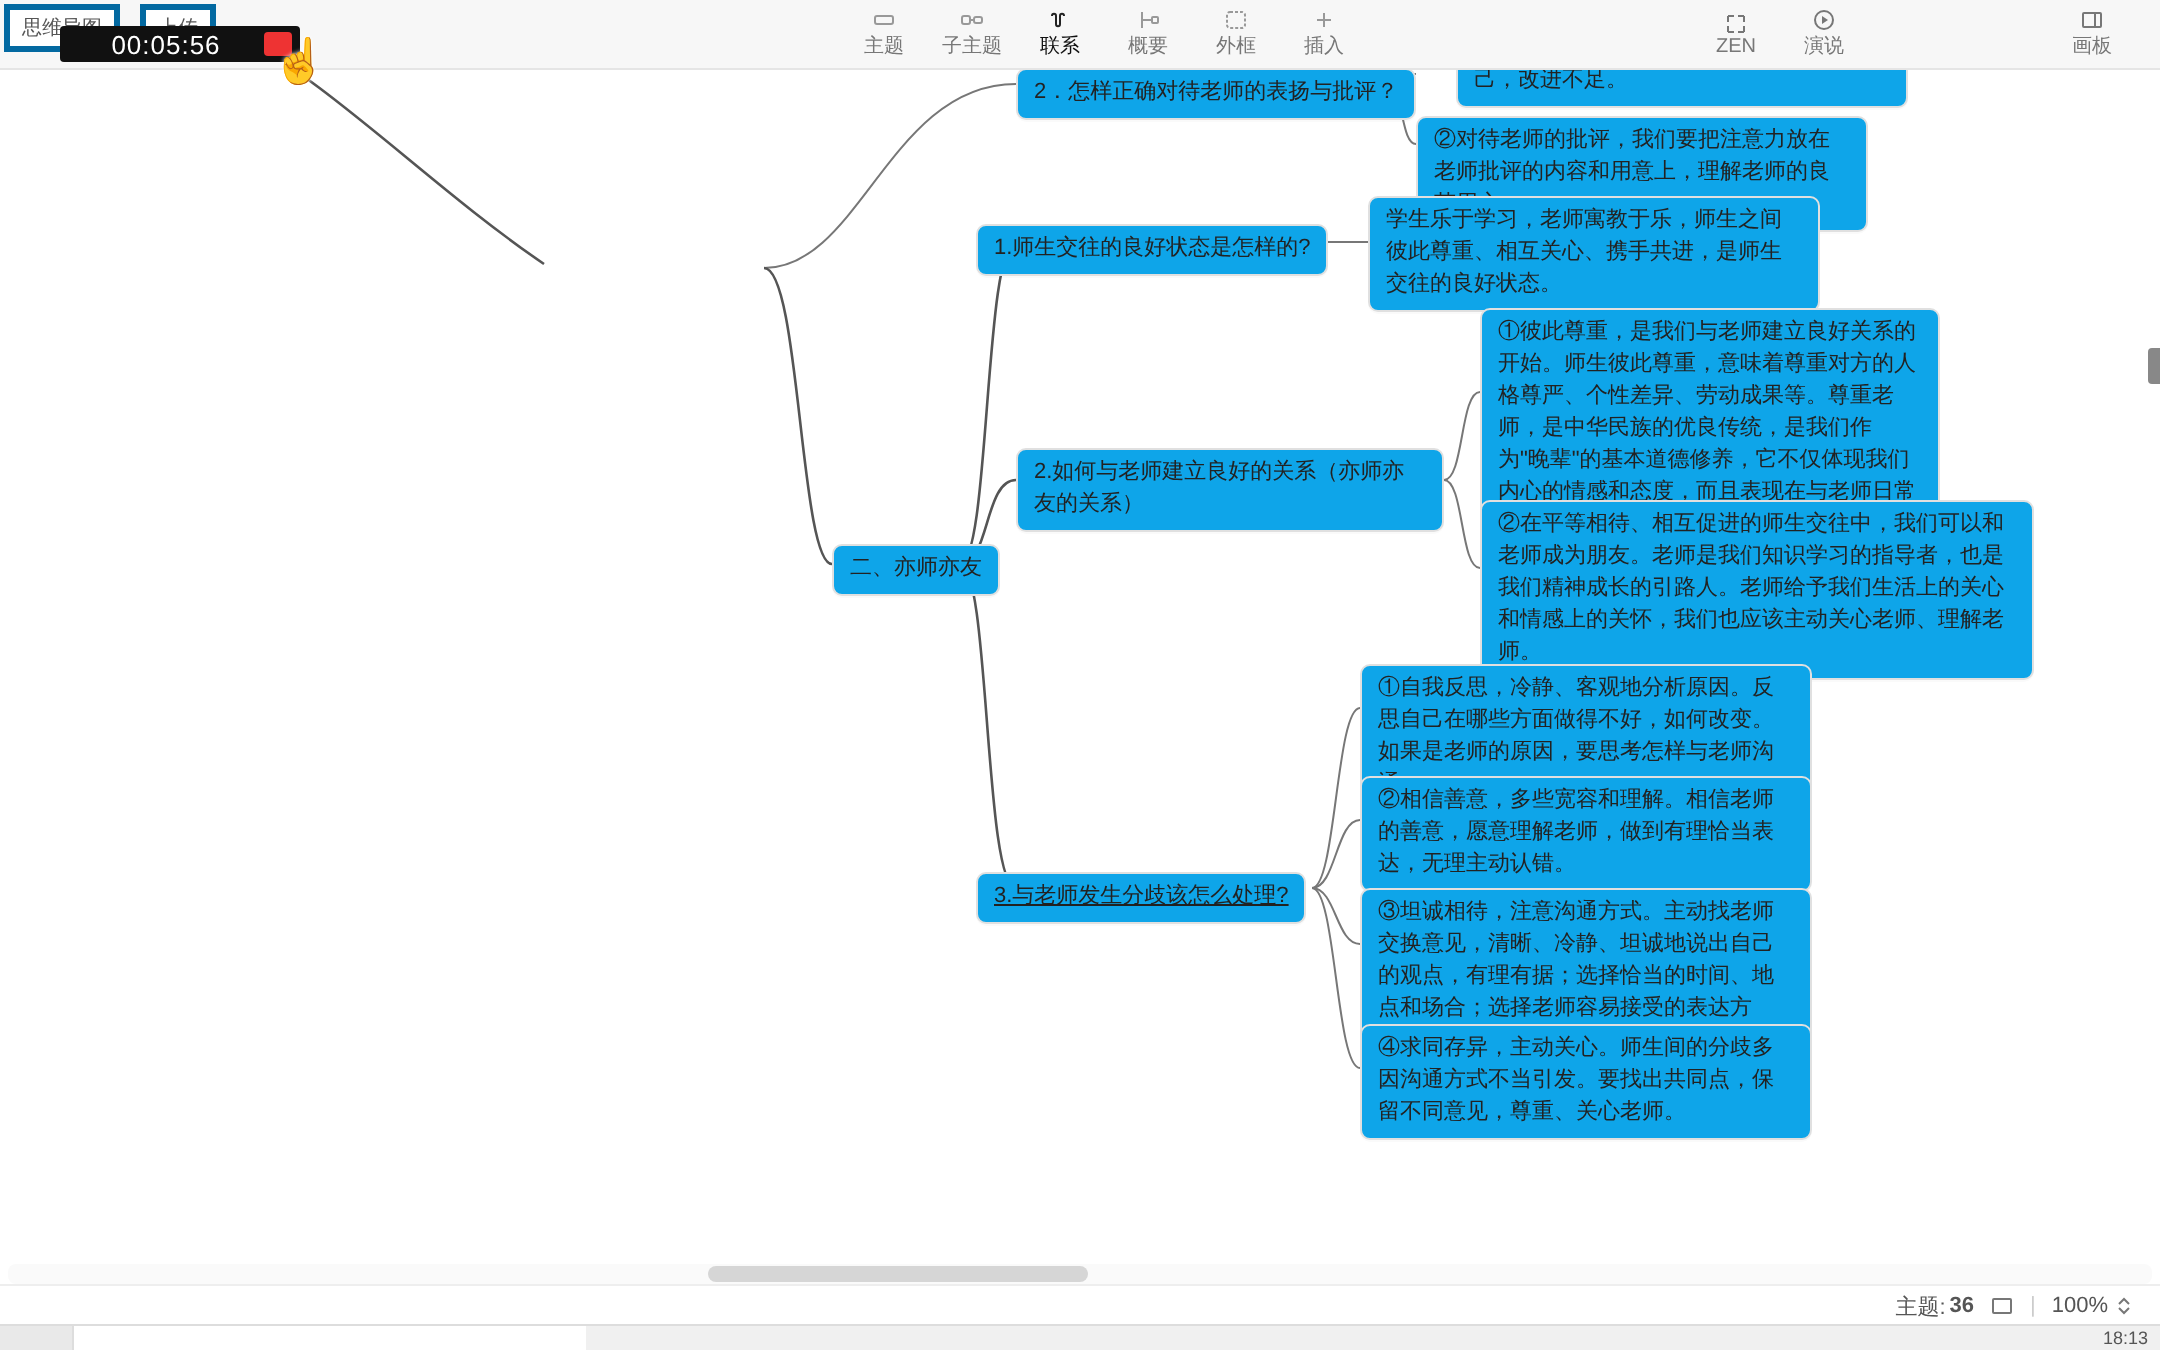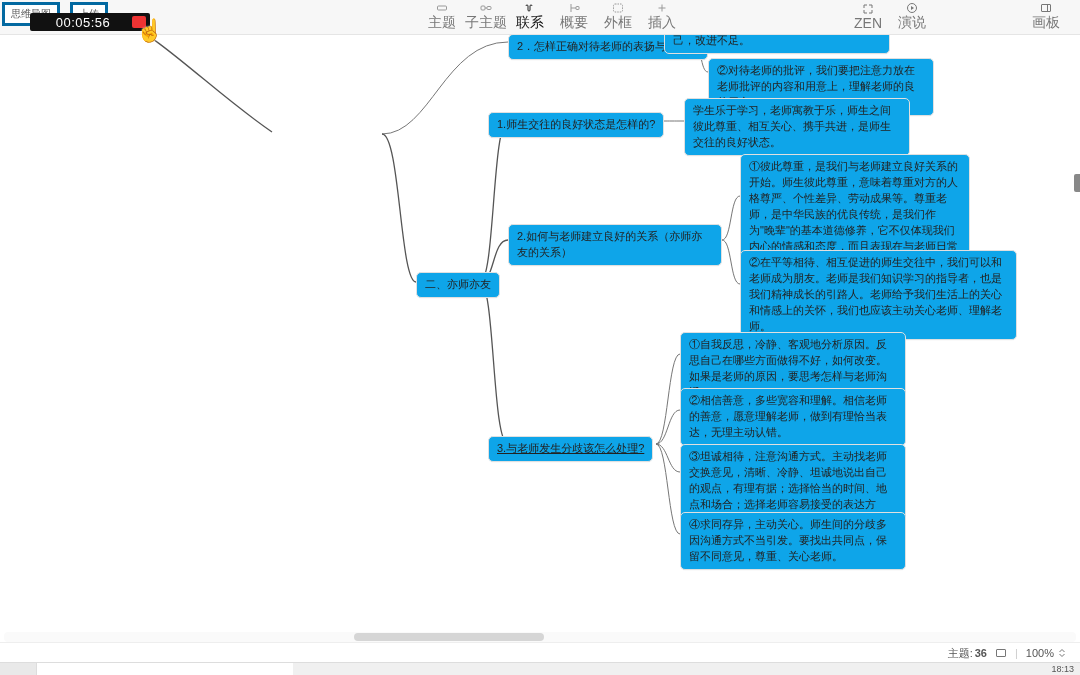--- a/index.html
+++ b/index.html
@@ -26,21 +26,21 @@
     z-index: 5;
   }
   .toolbar .tb-item {
     display: flex;
     flex-direction: column;
     align-items: center;
     justify-content: center;
     width: 44px;
     height: 34px;
     color: #777;
-    font-size: 14px;
+    font-size: 10px;
     cursor: pointer;
   }
   .toolbar .tb-item.active { color: #111; }
   .toolbar .tb-item svg { width: 14px; height: 12px; }
   .toolbar .left-gap { width: 420px; }
   .toolbar .right-group { margin-left: auto; display:flex; align-items:center; padding-right:12px; }
   .toolbar .right-group .tb-item { width: 44px; }
 
   
   .video-overlay {
@@ -269,21 +269,21 @@
     <path d="M656 410 C 668 410, 668 376, 680 376" class="dim"></path>
     <path d="M656 410 C 668 410, 668 438, 680 438" class="dim"></path>
     <path d="M656 410 C 668 410, 668 500, 680 500" class="dim"></path>
   </svg>
 
 
   <div class="node" style="left:508px; top:0px;">
     <span>2．怎样正确对待老师的表扬与批评？</span>
   </div>
 
-  <div class="node" style="left:664px; top:-6px; width:226px; border-top-left-radius:0; border-top-right-radius:0;">
+  <div class="node" style="left:728px; top:-6px; width:226px; border-top-left-radius:0; border-top-right-radius:0;">
     <span>己，改进不足。</span>
   </div>
 
   <div class="node" style="left:708px; top:24px; width:226px;">
     <span>②对待老师的批评，我们要把注意力放在老师批评的内容和用意上，理解老师的良苦用心。</span>
   </div>
 
   <div class="node" style="left:416px; top:238px;">
     <span>二、亦师亦友</span>
   </div>

